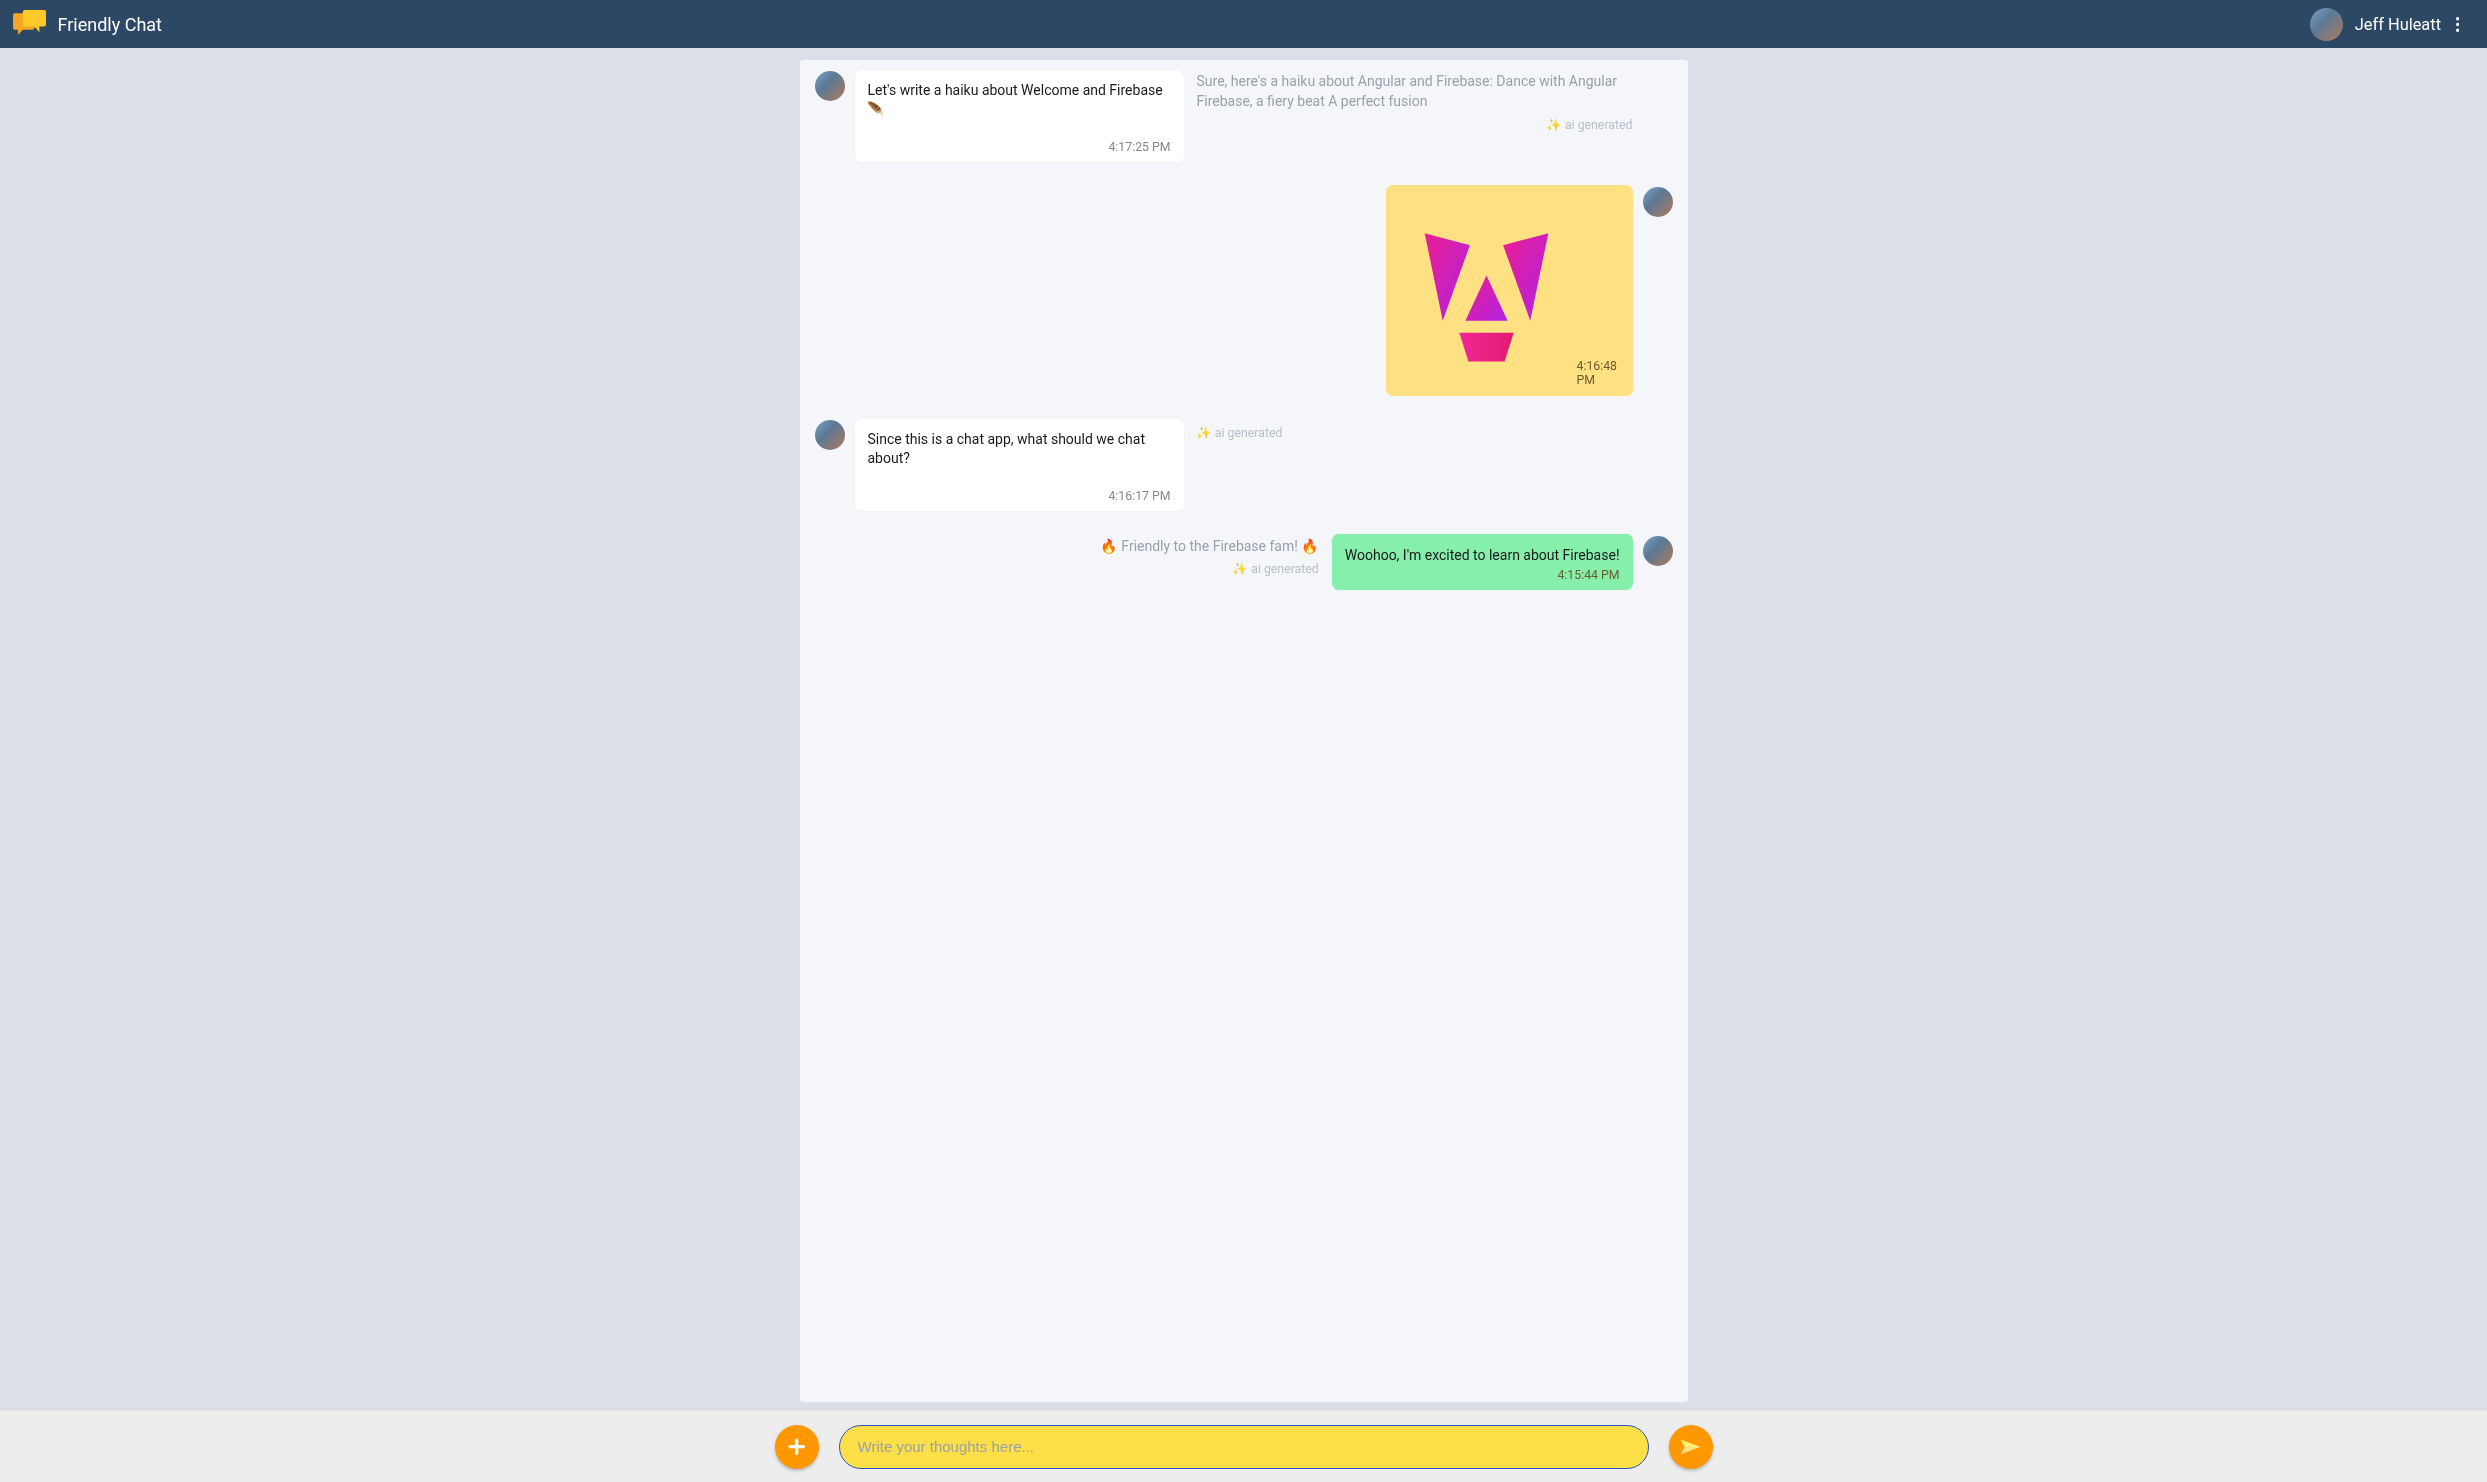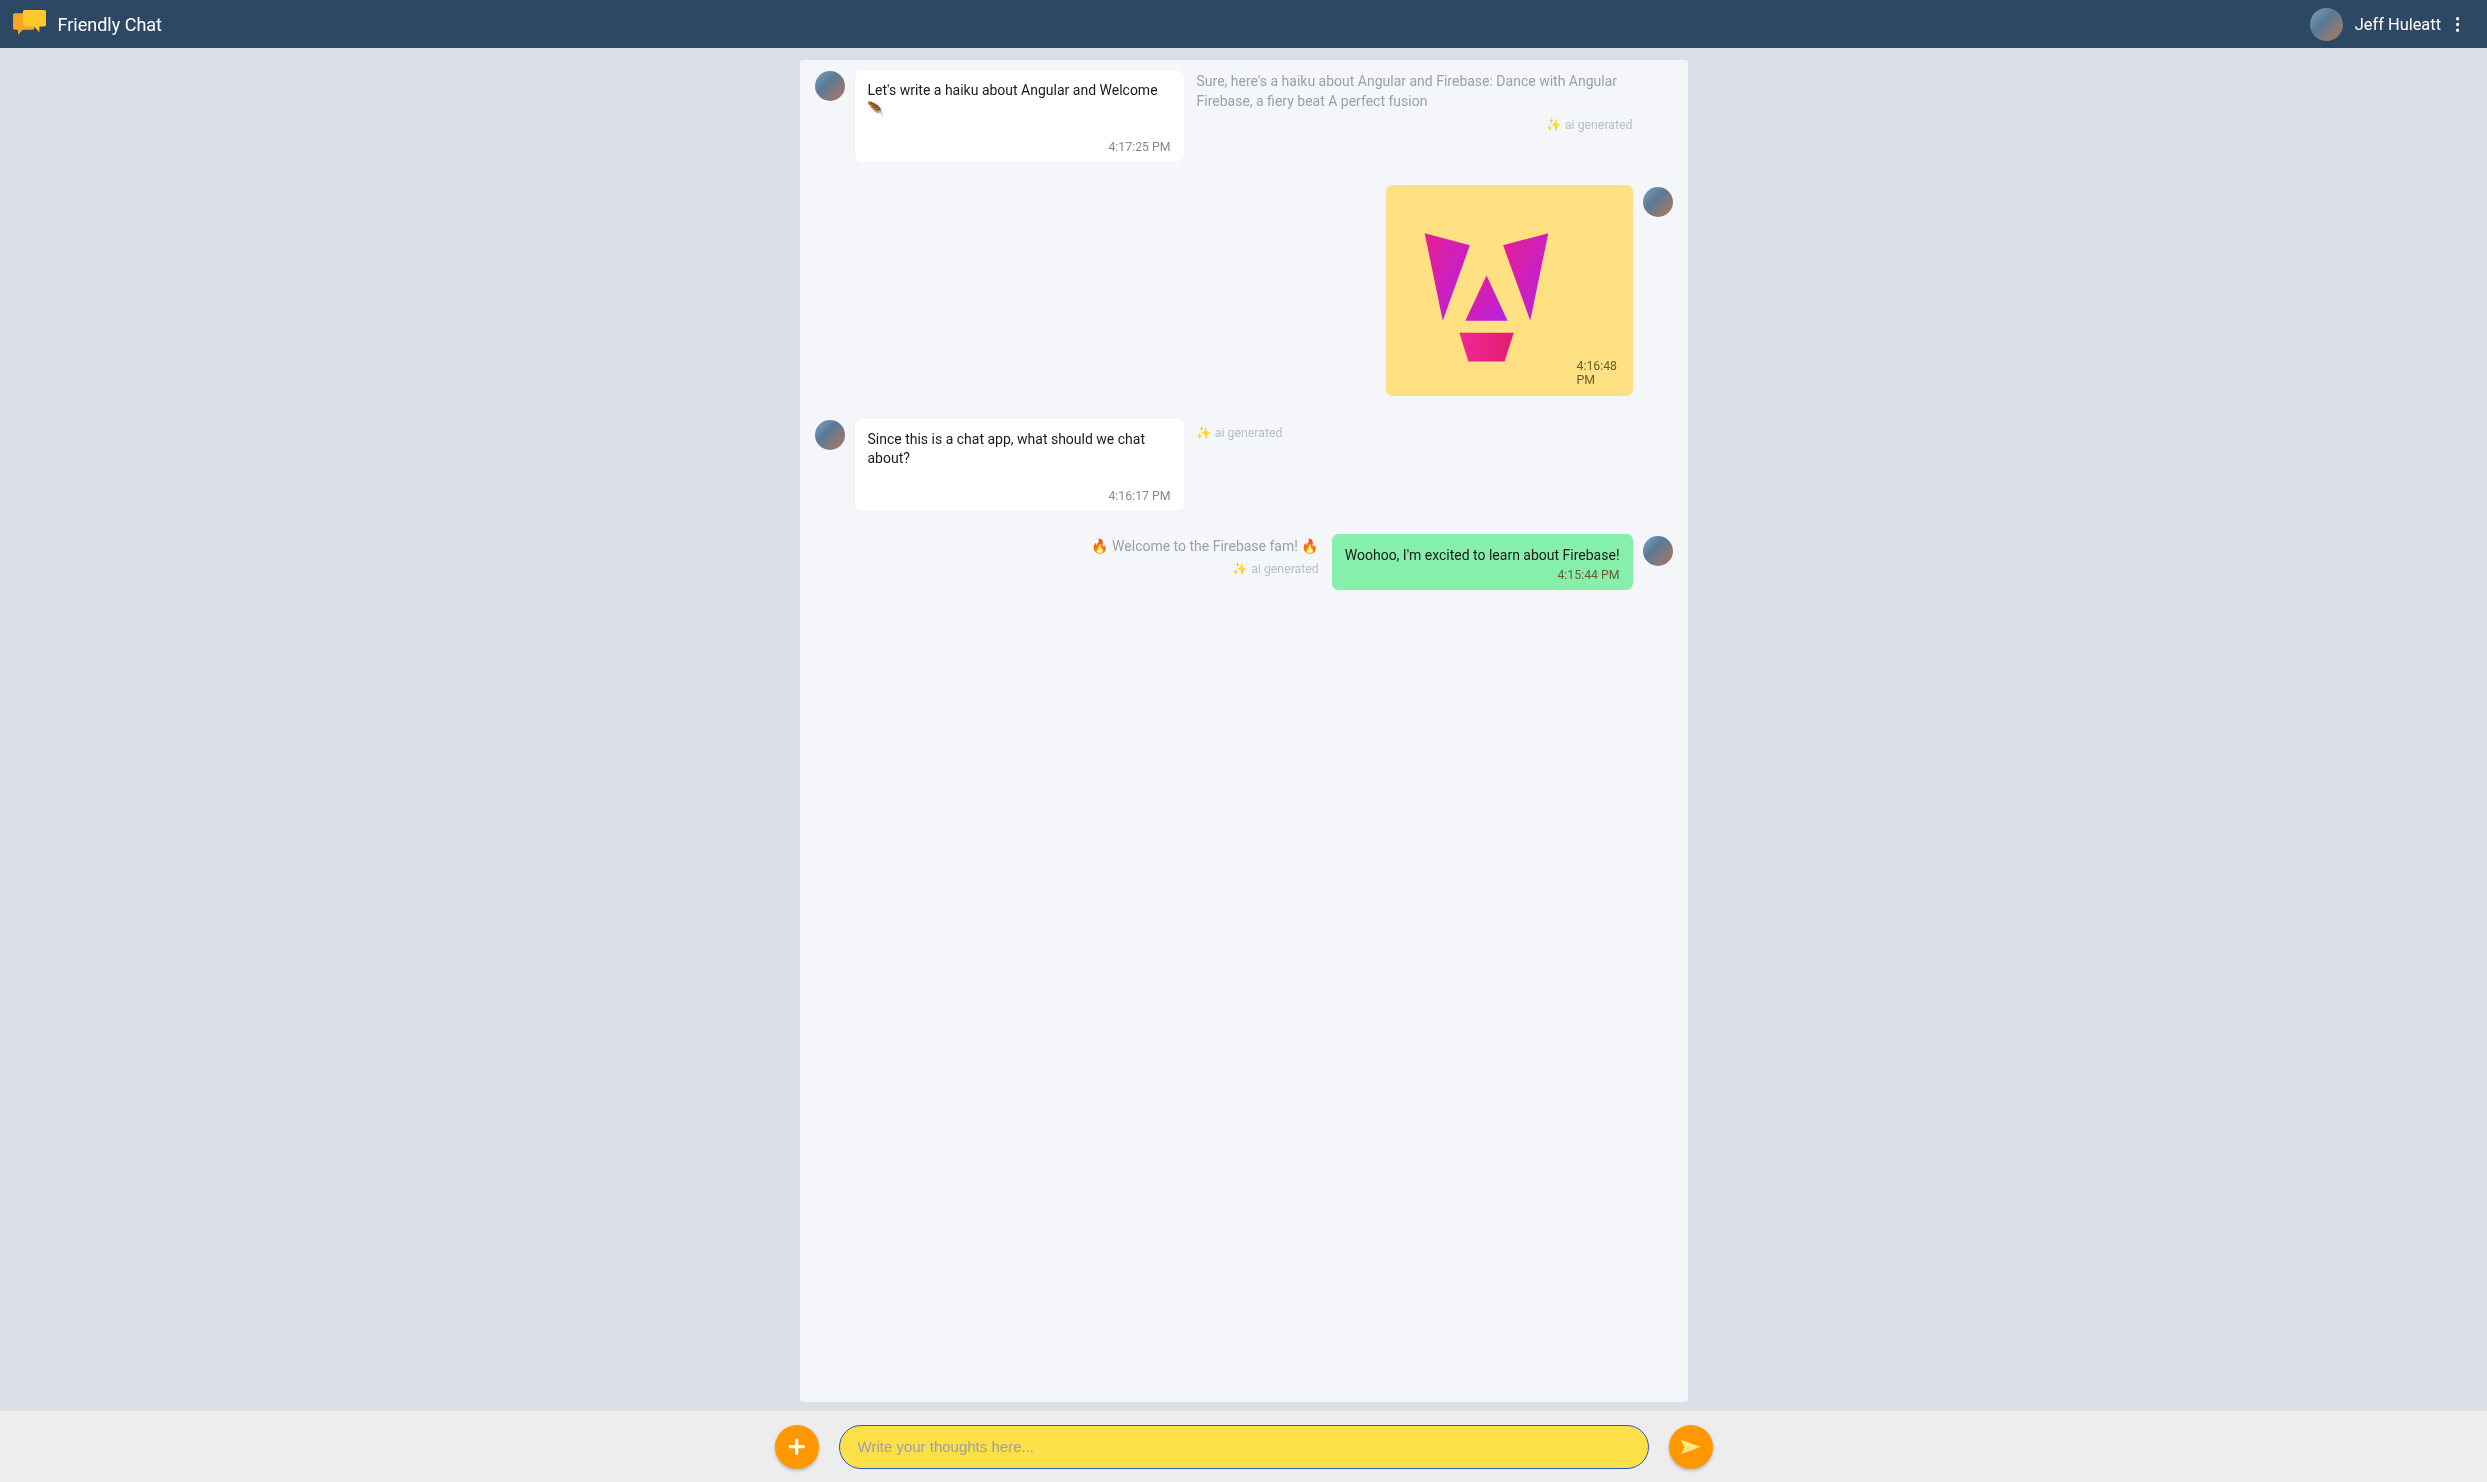--- a/index.html
+++ b/index.html
@@ -139,21 +139,21 @@
   </div>
 </div>
 
 <div class="main">
   <div class="chat-col">
 
     <div class="msg-row">
       <span class="avatar-sm"></span>
       <div class="pair-body">
         <div class="bubble">
-          <span class="text">Let's write a haiku about Angular and Welcome 🪶</span>
+          <span class="text">Let's write a haiku about Welcome and Firebase 🪶</span>
           <span class="time">4:17:25 PM</span>
         </div>
         <div class="ai-block">
           <div>Sure, here's a haiku about Angular and Firebase: Dance with Angular Firebase, a fiery beat A perfect fusion</div>
           <div class="tag">✨ ai generated</div>
         </div>
       </div>
     </div>
 
     <div class="msg-row right">
@@ -191,21 +191,21 @@
         <div class="ai-block">
           <div class="tag">✨ ai generated</div>
         </div>
       </div>
     </div>
 
     <div class="msg-row right" style="margin-bottom:3.3px;">
       <span class="avatar-sm"></span>
       <div class="pair-body right-align">
         <div class="ai-block rightside" style="max-width:263px;">
-          <div>🔥 Welcome to the Firebase fam! 🔥</div>
+          <div>🔥 Friendly to the Firebase fam! 🔥</div>
           <div class="tag">✨ ai generated</div>
         </div>
         <div class="bubble yellow compact">
           <span class="text">Woohoo, I'm excited to learn about Firebase!</span>
           <span class="time">4:15:44 PM</span>
         </div>
       </div>
     </div>
 
   </div>

